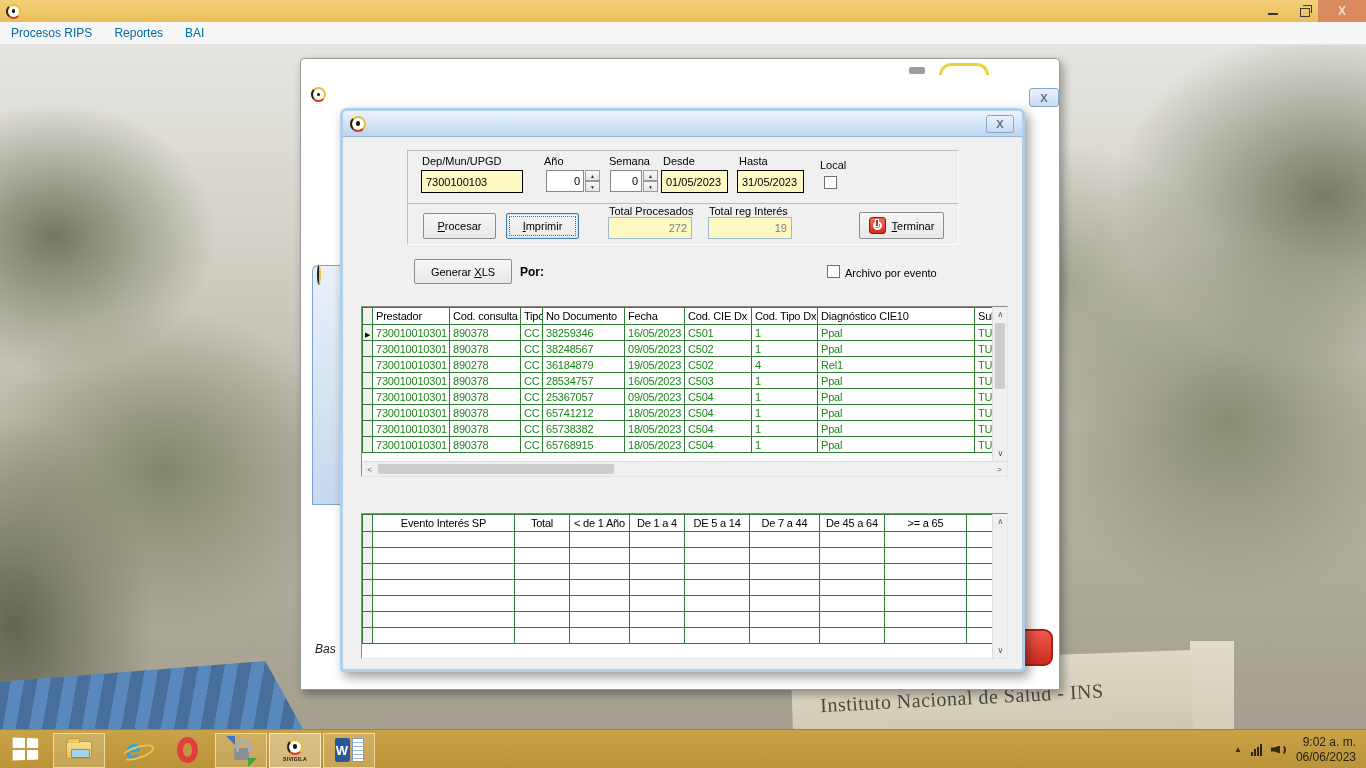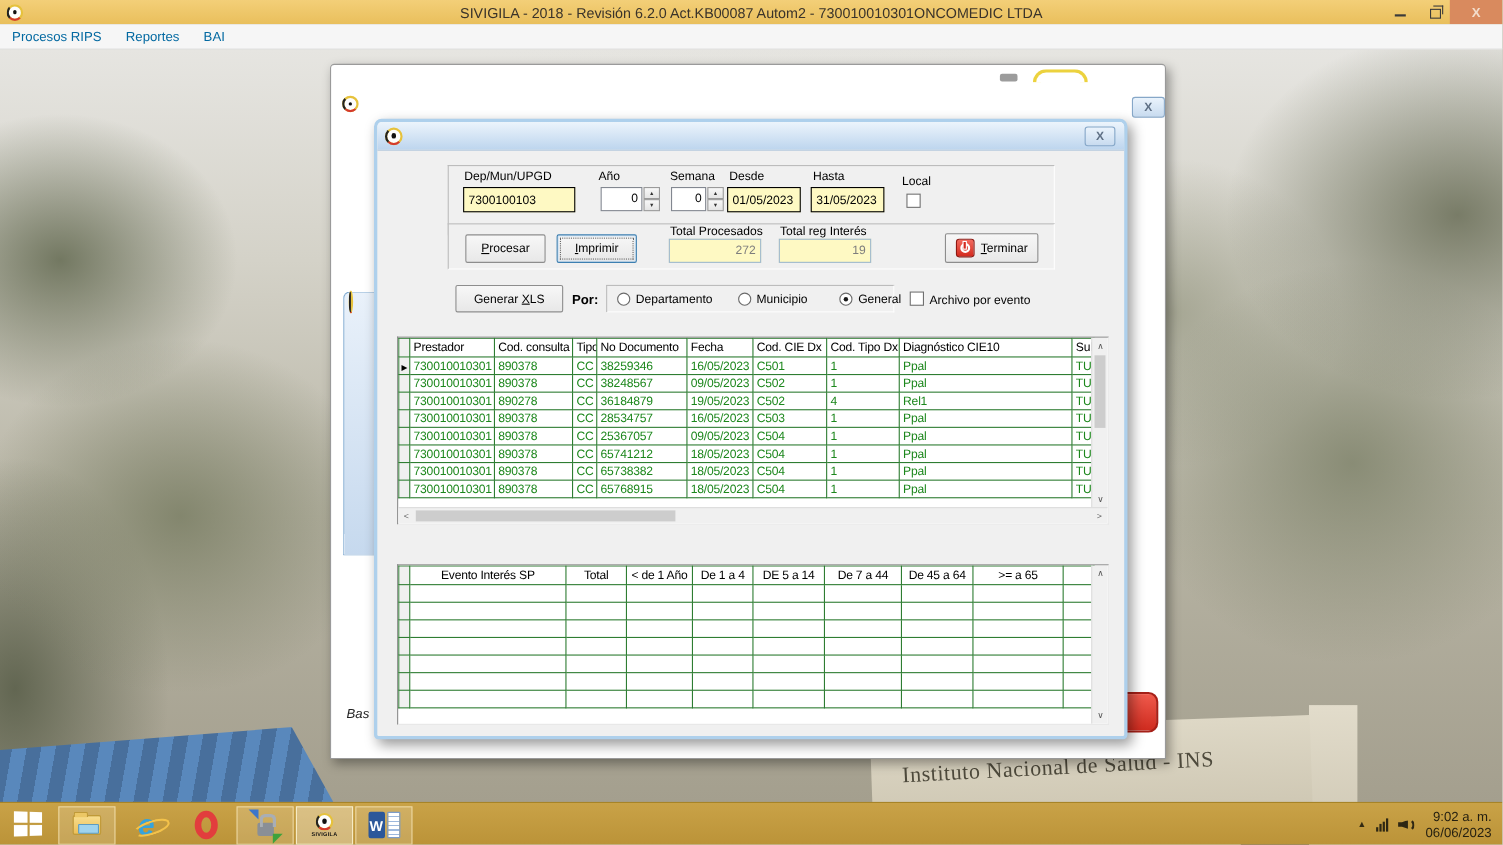--- a/index.html
+++ b/index.html
@@ -166,21 +166,20 @@
     border-left:none; border-top-color:transparent; border-bottom-color:transparent; border-radius:0 7px 7px 0; }
   .clock { text-align:right; font-size:12px; color:#241f10; line-height:15px; }
 </style>
 </head>
 <body>
 
 <div class="screen">
 
   <div class="titlebar">
     <span class="siv s16"></span>
-    <span class="title">SIVIGILA - 2018 - Revisión 6.2.0 Act.KB00087 Autom2 - 730010010301ONCOMEDIC LTDA</span>
     <div class="winbtns">
       <div class="wbtn min"></div>
       <div class="wbtn rest"></div>
       <div class="wbtn close">X</div>
     </div>
   </div>
 
   <div class="menubar">
     <span class="menuitem">Procesos RIPS</span>
     <span class="menuitem">Reportes</span>
@@ -258,34 +257,20 @@
         <div class="btn" style="left:451px;top:8px;width:85px;height:27px;">
           <span class="pwr"></span>
           <span><span></span><u>T</u><span>erminar</span></span>
         </div>
       </div>
 
       <div class="btn" style="left:71px;top:122px;width:98px;height:25px;">
         <span><span>Generar </span><u>X</u><span>LS</span></span>
       </div>
       <span class="flabel" style="left:177px;top:128px;font-weight:bold;font-size:12px;">Por:</span>
-      <div class="radiopanel" style="left:208px;top:122px;width:262px;height:25px;padding-left:9px;">
-        <span class="radio">
-          <span class="dot"></span>
-          <span>Departamento</span>
-        </span>
-        <span class="radio" style="margin-left:23px;">
-          <span class="dot"></span>
-          <span>Municipio</span>
-        </span>
-        <span class="radio checked" style="margin-left:29px;">
-          <span class="dot"></span>
-          <span>General</span>
-        </span>
-      </div>
       <span class="cb" style="left:484px;top:128px;"></span>
       <span class="flabel" style="left:502px;top:130px;">Archivo por evento</span>
 
       <div class="gridwrap" style="left:18px;top:169px;width:647px;height:171px;">
         <table class="grid" style="width:632px;">
           <colgroup>
             <col style="width:10px">
               <col style="width:77px">
               <col style="width:71px">
               <col style="width:22px">

